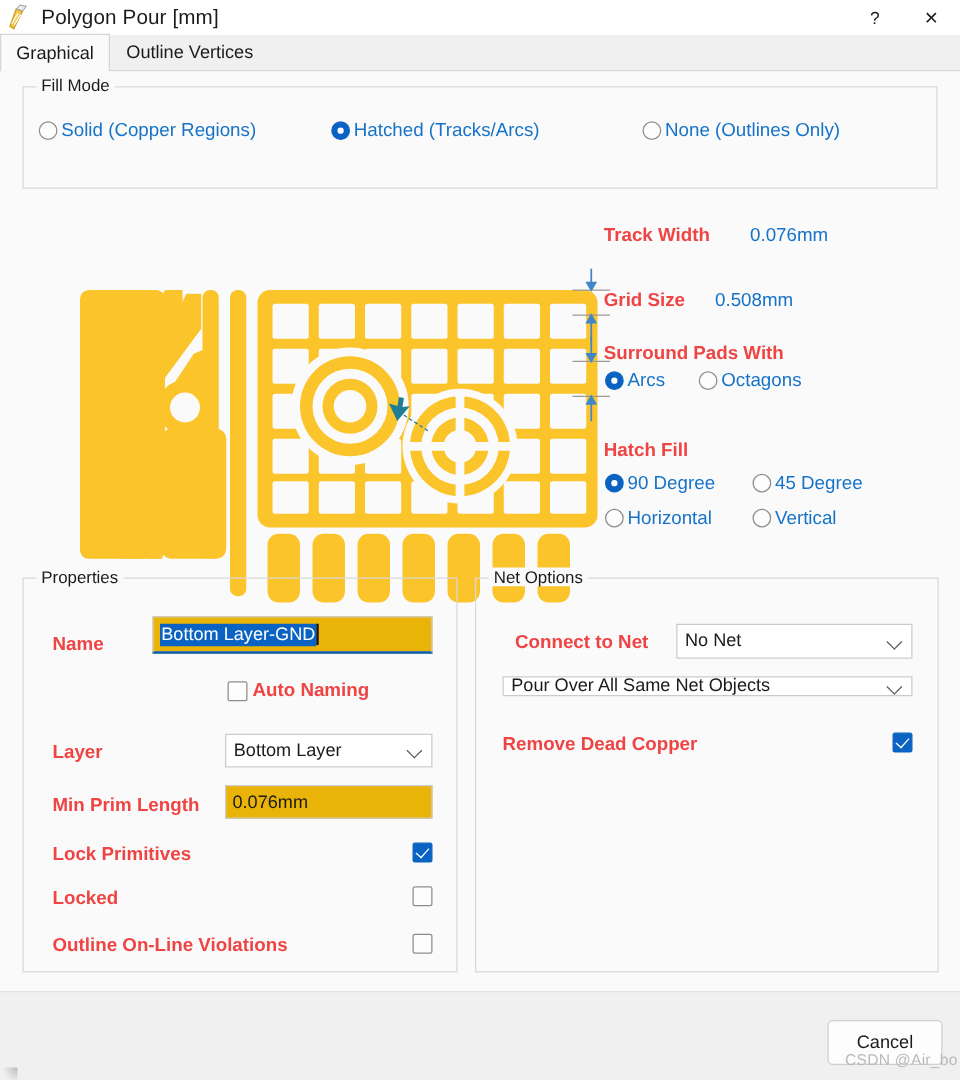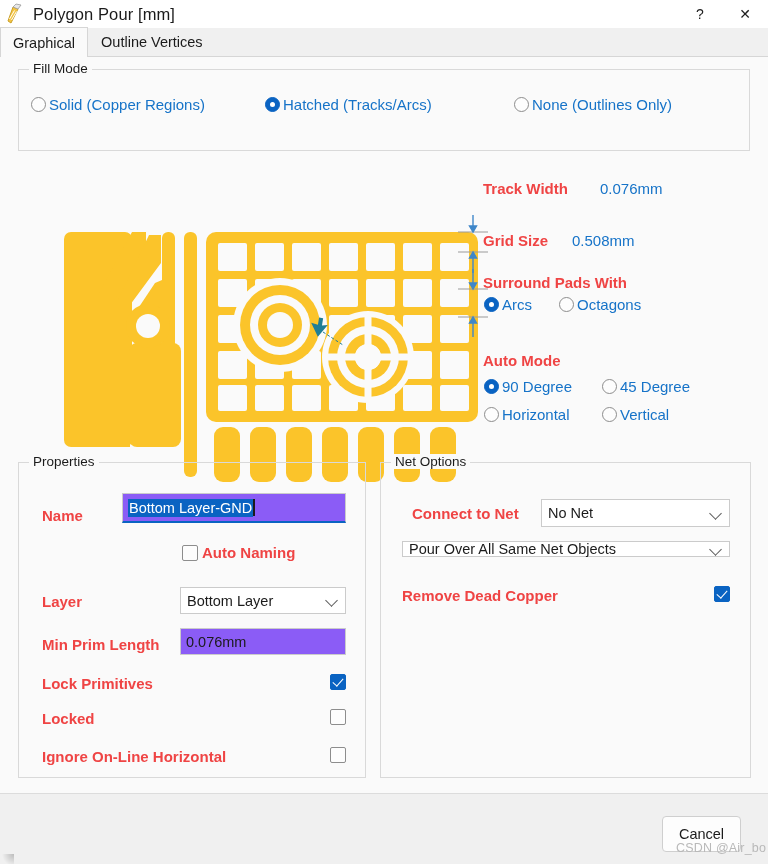--- a/index.html
+++ b/index.html
@@ -131,21 +131,21 @@
   }
 
   
   .preview {
     position: absolute; left: 18px; top: 148px; width: 470px; height: 290px;
   }
   .preview svg { display: block; }
 
   
   .tbox {
-    position: absolute; background: #8b5cf6;
+    position: absolute; background: #eab308;
     border: 1px solid #cbcbcb;
     font-size: 14.5px; color: #1b1b1b;
     display: flex; align-items: center; padding: 0 5px;
     cursor: text;
   }
   .tbox.focused {
     border-color: #cbcbcb;
     border-bottom: 2px solid #0a63c2;
   }
   .sel-text {
@@ -384,21 +384,21 @@
 
     <div class="radio on" style="left:484px; top:239px;">
       <span class="rdot"></span>
       <span class="rlabel">Arcs</span>
     </div>
     <div class="radio" style="left:559px; top:239px;">
       <span class="rdot"></span>
       <span class="rlabel">Octagons</span>
     </div>
 
-    <div class="lbl-bold" style="left:483px; top:295px;">Auto Mode</div>
+    <div class="lbl-bold" style="left:483px; top:295px;">Hatch Fill</div>
 
     <div class="radio on" style="left:484px; top:321px;">
       <span class="rdot"></span>
       <span class="rlabel">90 Degree</span>
     </div>
     <div class="radio" style="left:602px; top:321px;">
       <span class="rdot"></span>
       <span class="rlabel">45 Degree</span>
     </div>
     <div class="radio" style="left:484px; top:349px;">
@@ -436,21 +436,21 @@
     <div class="tbox" style="left:180px; top:571px; width:166px; height:27px;">
       <span>0.076mm</span>
     </div>
 
     <div class="lbl-bold" style="left:42px; top:618px;">Lock Primitives</div>
     <span class="cbox on" style="position:absolute; left:330px; top:617px;"></span>
 
     <div class="lbl-bold" style="left:42px; top:653px;">Locked</div>
     <span class="cbox" style="position:absolute; left:330px; top:652px;"></span>
 
-    <div class="lbl-bold" style="left:42px; top:691px;">Ignore On-Line Horizontal</div>
+    <div class="lbl-bold" style="left:42px; top:691px;">Outline On-Line Violations</div>
     <span class="cbox" style="position:absolute; left:330px; top:690px;"></span>
 
     <div class="group" style="left:380px; top:405px; width:371px; height:316px;">
       <div class="group-title">Net Options</div>
     </div>
 
     <div class="lbl-bold" style="left:412px; top:448px;">Connect to Net</div>
     <div class="combo" style="left:541px; top:442px; width:189px; height:28px;">
       <span class="cval">No Net</span>
       <span class="chev"></span>
@@ -460,18 +460,18 @@
       <span class="cval">Pour Over All Same Net Objects</span>
       <span class="chev"></span>
     </div>
 
     <div class="lbl-bold" style="left:402px; top:530px;">Remove Dead Copper</div>
     <span class="cbox on" style="position:absolute; left:714px; top:529px;"></span>
 
   </div>
 
   <div class="footer">
-    <div class="btn" style="left:662px; top:22px; width:79px;">Cancel</div>
+    <div class="btn" style="left:662px; top:22px; width:92px;">Cancel</div>
     <div class="watermark" style="left:676px; top:47px;">CSDN @Air_bo</div>
   </div>
 
   <div class="shadow-corner"></div>
 </div>
 
 </body></html>

